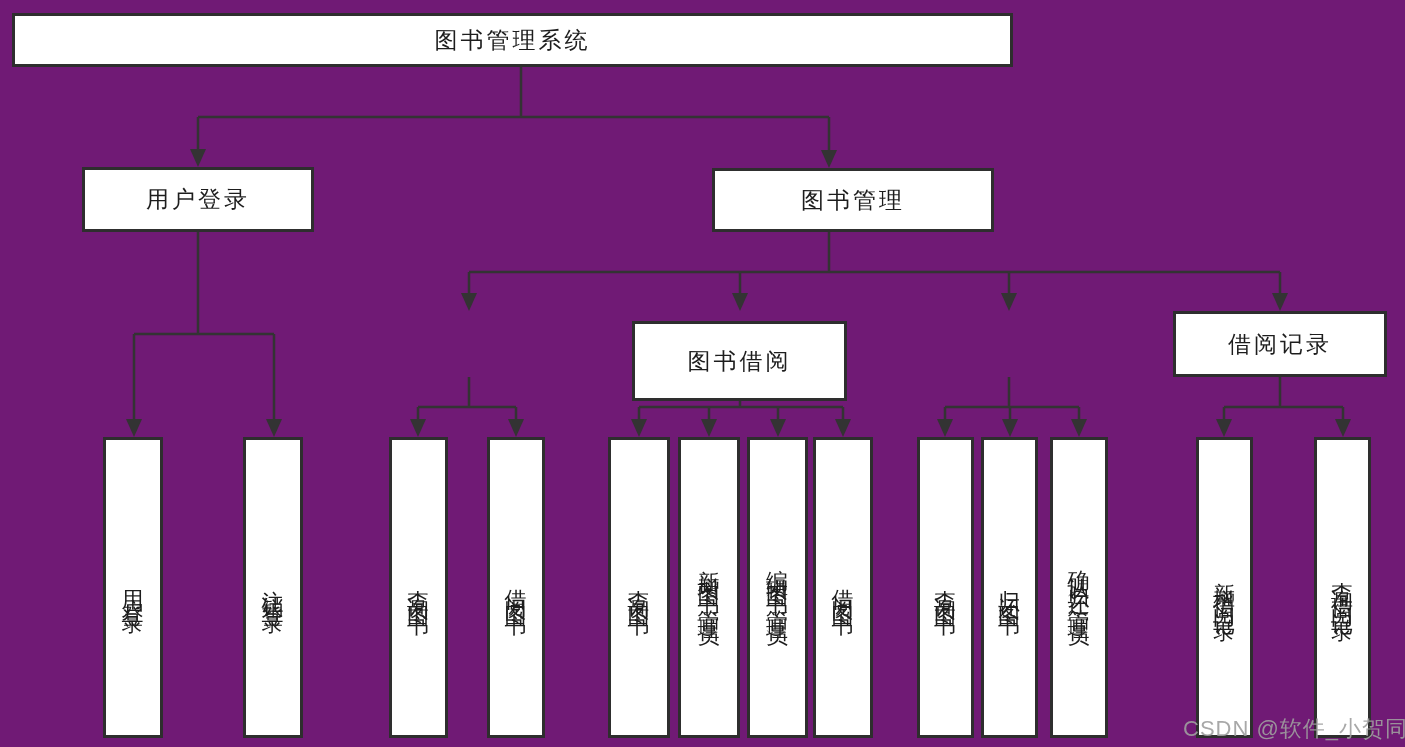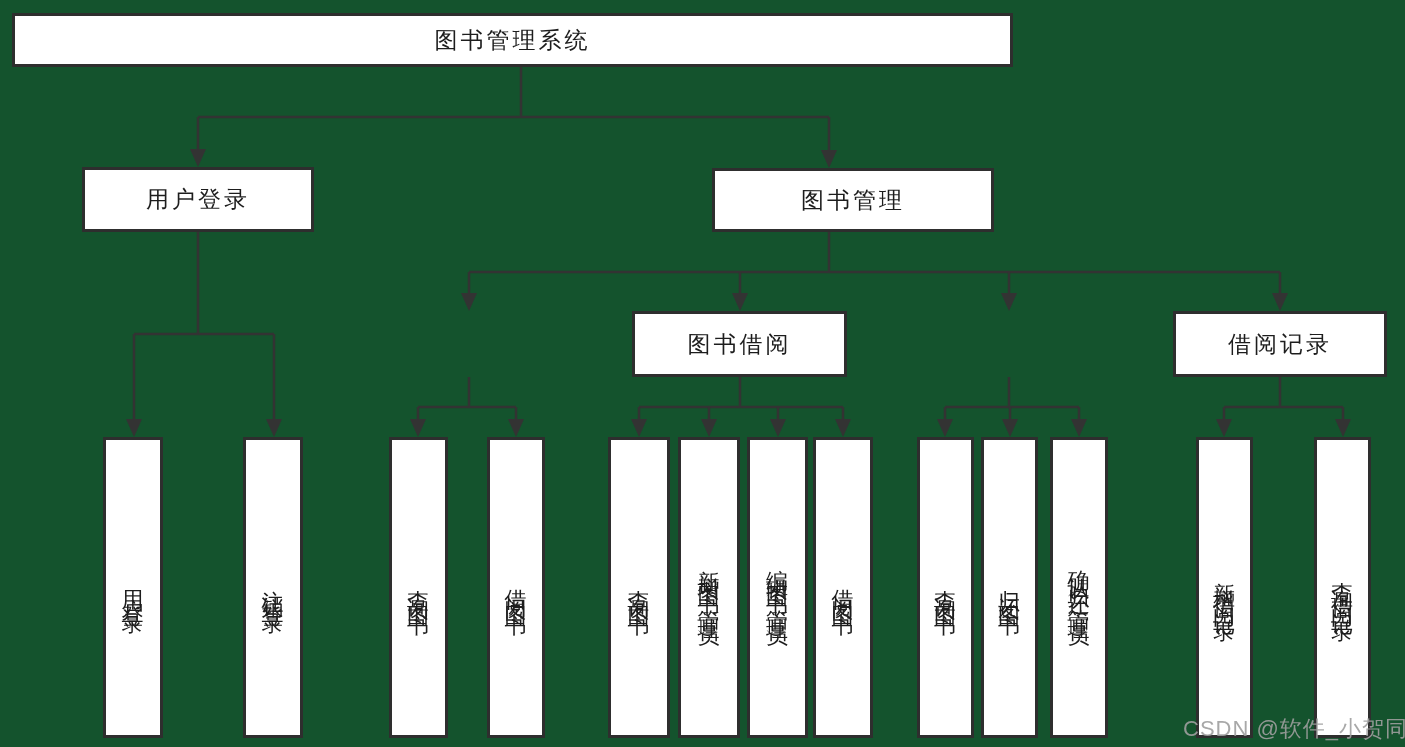--- a/index.html
+++ b/index.html
@@ -1,19 +1,19 @@
 <!DOCTYPE html>
 <html><head>
 <meta charset="utf-8">
 <style>
   html,body{margin:0;padding:0;background:#ffffff;}
   #stage{
     position:relative;
     width:1405px;height:747px;
-    background:#14532d;
+    background:#701a75;
     font-family:"Liberation Sans", sans-serif;
     overflow:hidden;
   }
   #wires{position:absolute;left:0;top:0;width:1405px;height:747px;}
   .hnode{
     position:absolute;
     background:#ffffff;
     border:3px solid #2e2e2e;
     display:flex;align-items:center;justify-content:center;
     box-sizing:border-box;
@@ -99,21 +99,21 @@
     <span>图书管理系统</span>
   </div>
 
   <div class="hnode" style="left:82px;top:167px;width:232px;height:65px">
     <span>用户登录</span>
   </div>
   <div class="hnode" style="left:712px;top:168px;width:282px;height:64px">
     <span>图书管理</span>
   </div>
 
-  <div class="hnode" style="left:632px;top:311px;width:215px;height:66px">
+  <div class="hnode" style="left:632px;top:321px;width:215px;height:80px">
     <span>图书借阅</span>
   </div>
   <div class="hnode" style="left:1173px;top:311px;width:214px;height:66px">
     <span>借阅记录</span>
   </div>
 
   <div class="vnode" style="left:103px;top:437px;width:60px;height:301px">
     <span>用户登录</span>
   </div>
   <div class="vnode" style="left:243px;top:437px;width:60px;height:301px">

